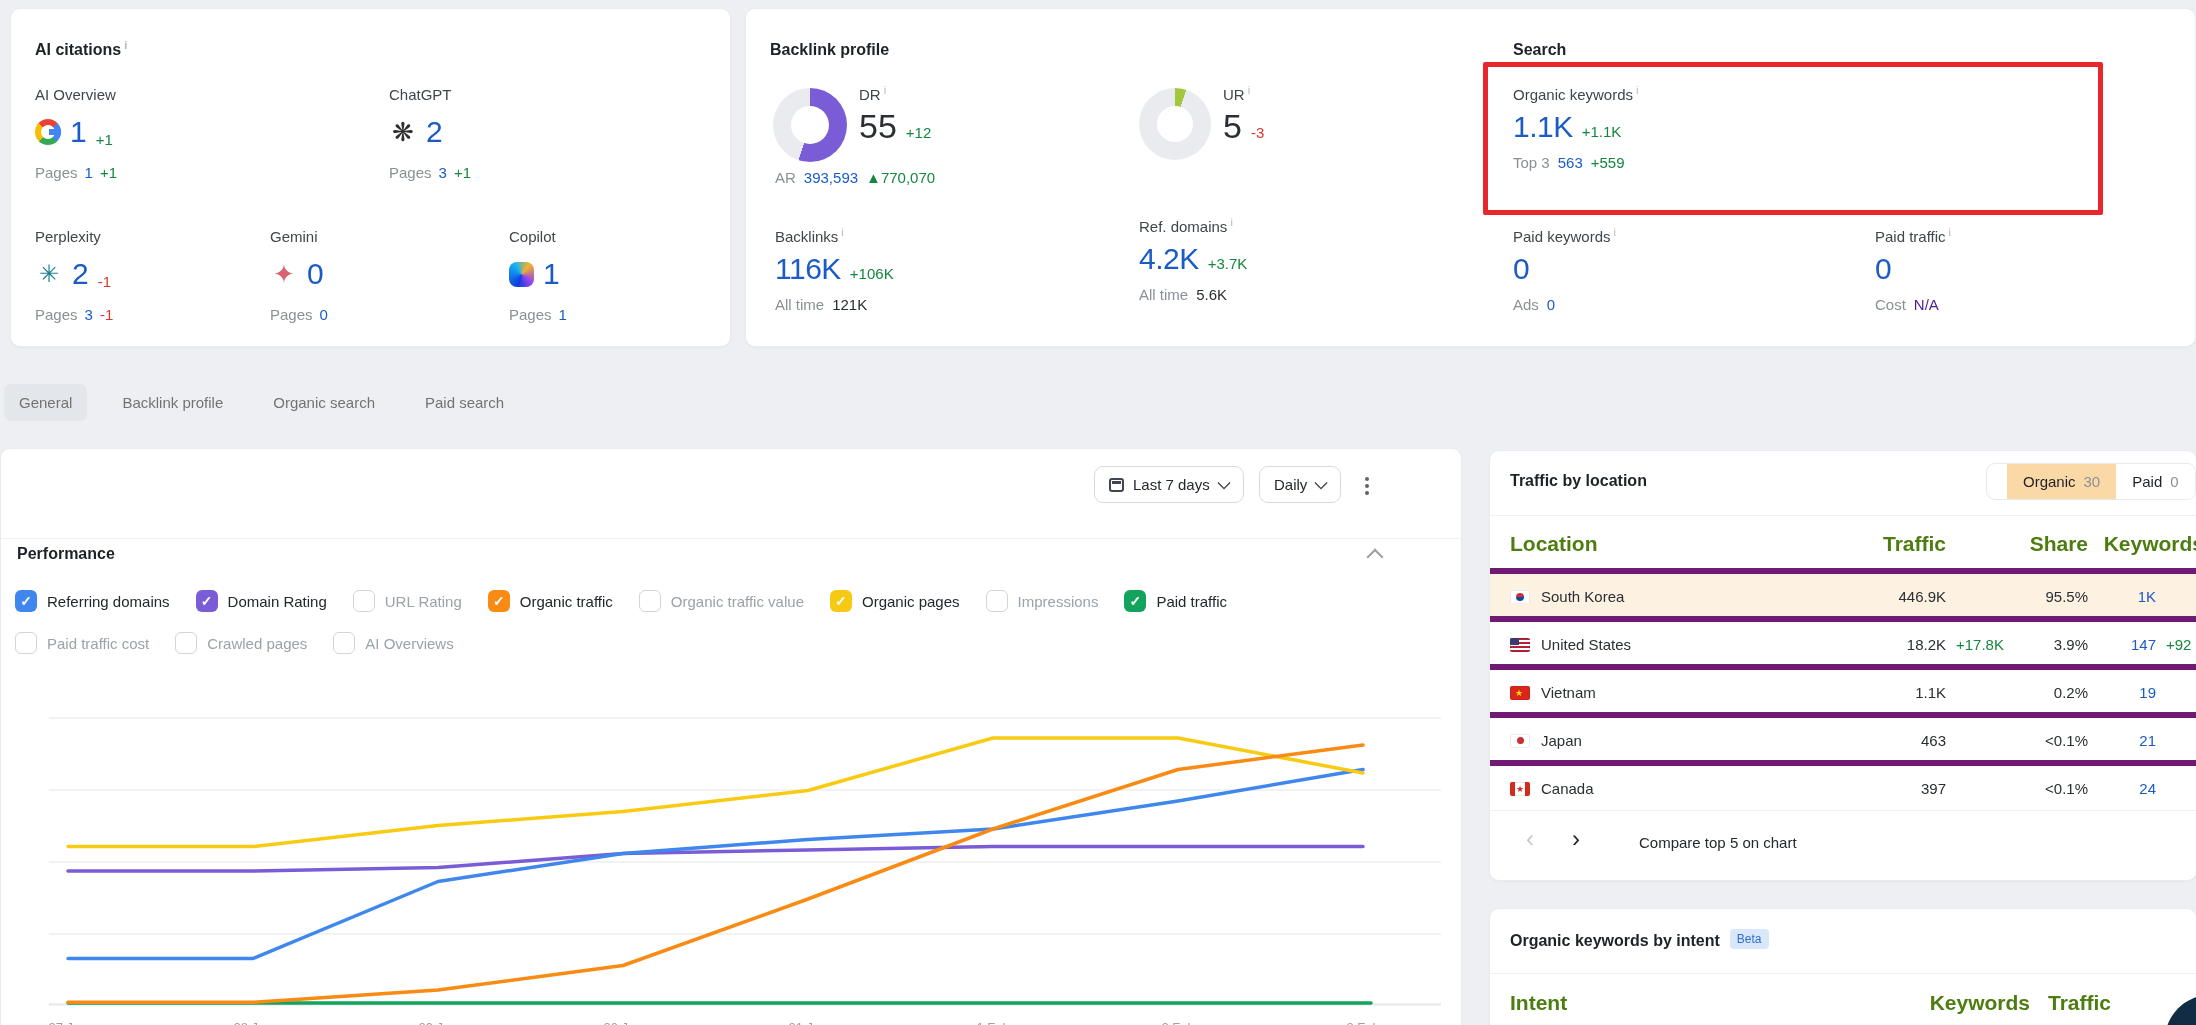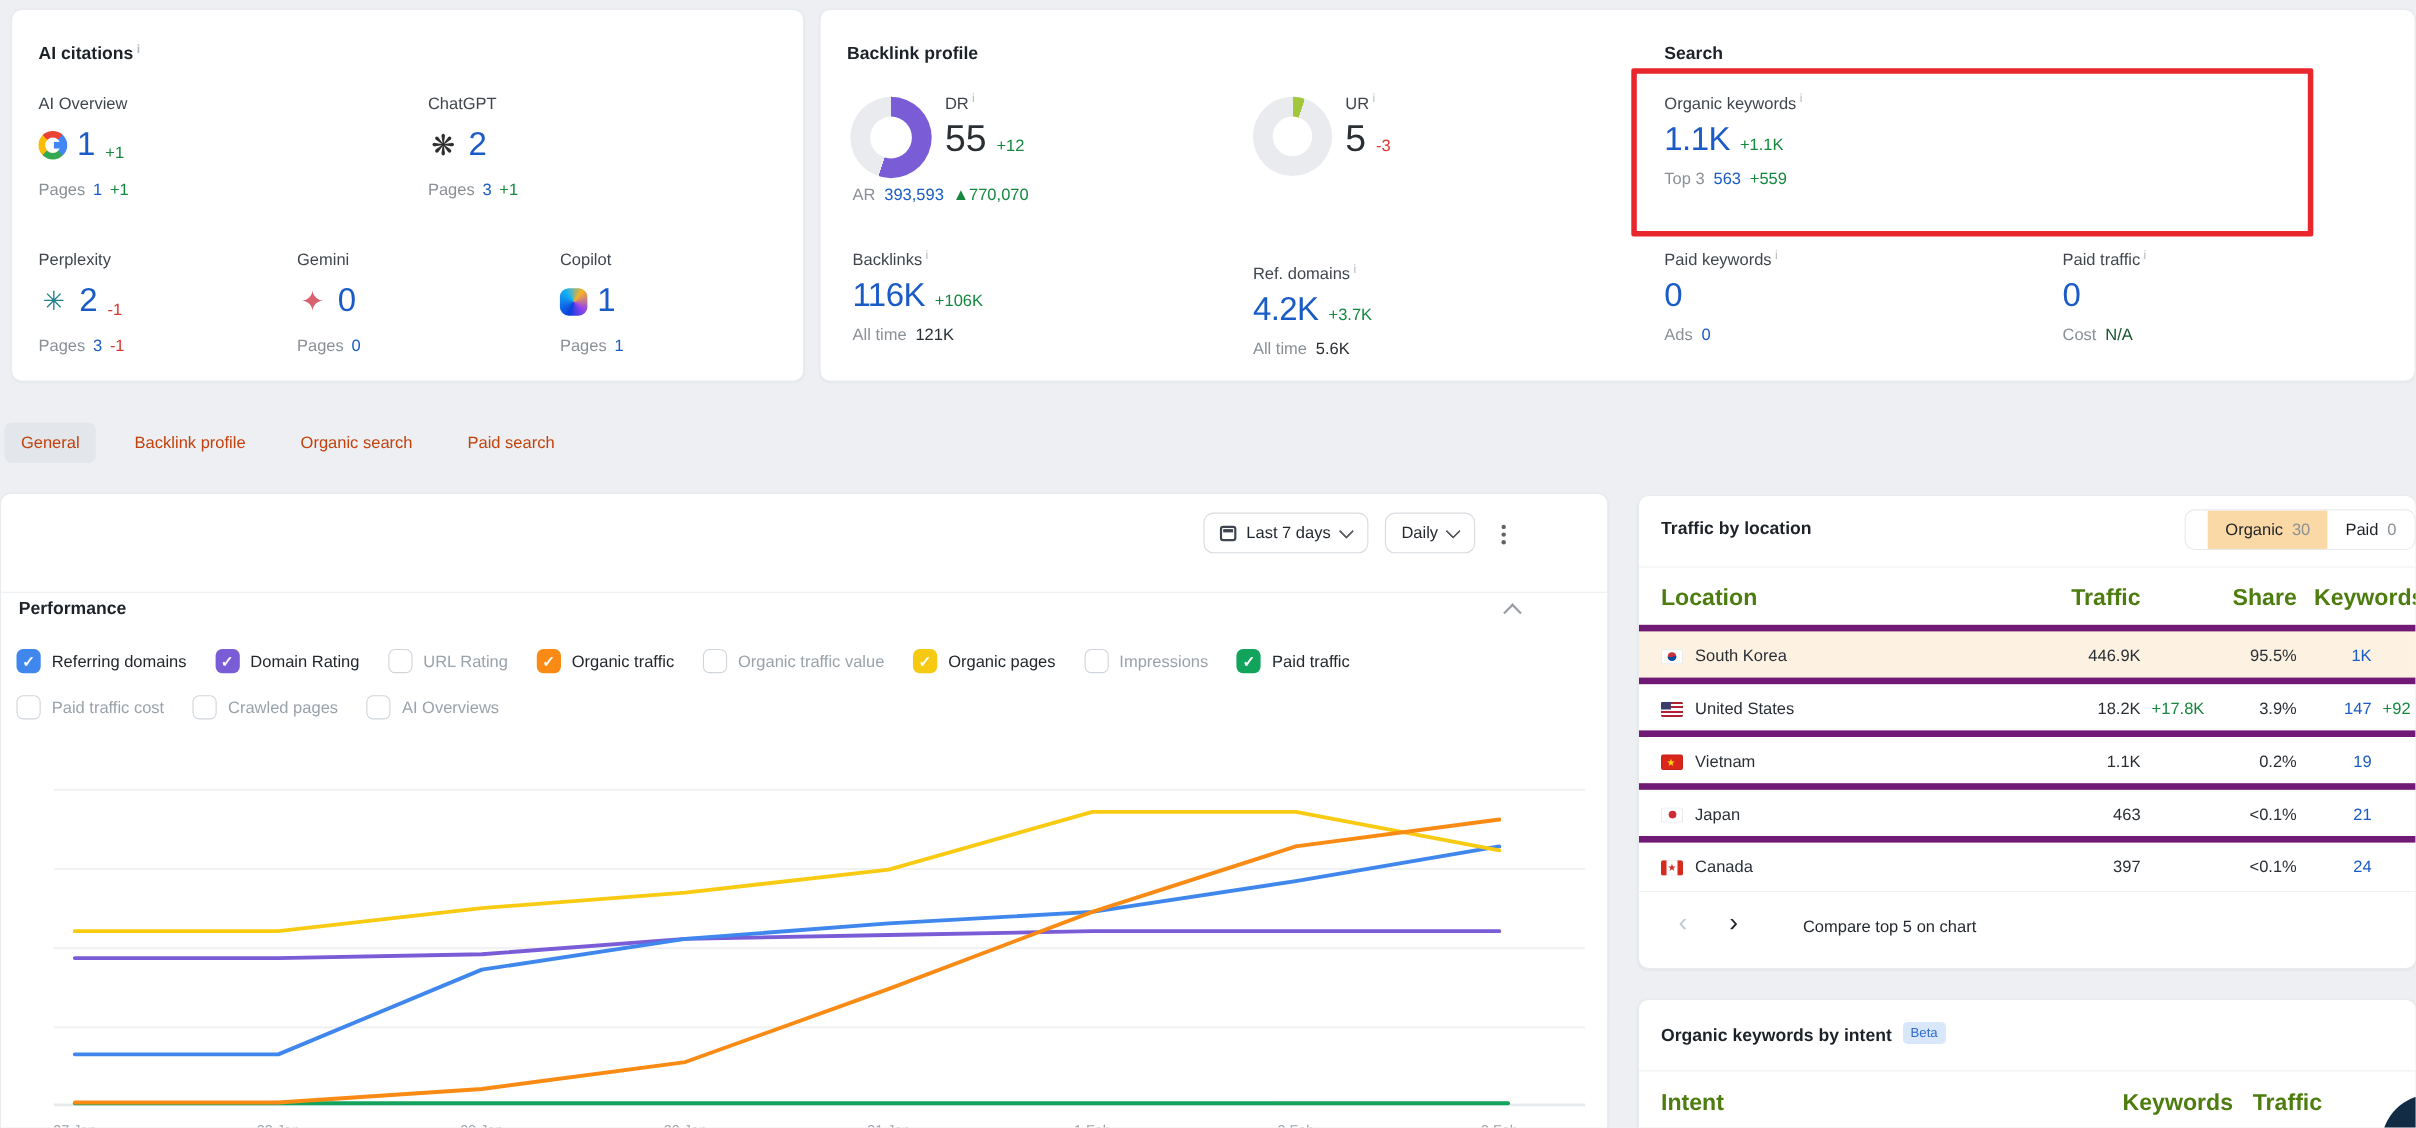--- a/index.html
+++ b/index.html
@@ -5,21 +5,21 @@
   html,body{margin:0;padding:0;}
   body{
     position:relative;width:2196px;height:1025px;overflow:hidden;
     background:#edeff2;font-family:"Liberation Sans",sans-serif;color:#1d2228;
     -webkit-font-smoothing:antialiased;
   }
   .card{position:absolute;background:#fff;border-radius:10px;border:1px solid #e9ecef;box-sizing:border-box;
         box-shadow:0 1px 2px rgba(16,24,40,.04);}
   .ctitle{position:absolute;font-size:16px;font-weight:bold;color:#1d2228;}
   .info{color:#b4bac0;font-size:11px;vertical-align:super;margin-left:3px;line-height:0;}
-  .blue{color:#1a5bc6;} .dark{color:#2a2f34;} .gray{color:#8a9096;} .muted{color:#14532d;}
+  .blue{color:#1a5bc6;} .dark{color:#2a2f34;} .gray{color:#8a9096;} .muted{color:#4c1d95;}
   .pos{color:#15873f;} .neg{color:#d7372f;}
 
   
   .metric-label{font-size:15px;color:#40464d;}
   .bigval{font-size:30px;color:#1a5bc6;letter-spacing:-.5px;}
   .valrow{display:flex;align-items:baseline;gap:9px;}
   .subline{font-size:15px;display:flex;gap:8px;align-items:baseline;}
 
   
   .ai-block{position:absolute;width:230px;}
@@ -43,21 +43,21 @@
   .donut{position:absolute;border-radius:50%;}
   .donut::after{content:"";position:absolute;inset:18px;background:#fff;border-radius:50%;}
   .hugeval{font-size:34px;color:#2a2f34;}
 
   
   .red-rect{position:absolute;left:1483px;top:62px;width:620px;height:153px;
     border:5px solid #e8262b;border-radius:2px;z-index:9;pointer-events:none;box-sizing:border-box;}
 
   
   .tabs{position:absolute;left:4px;top:384px;display:flex;gap:20px;align-items:center;}
-  .tab{font-size:15px;color:#c2410c;padding:10px 15px;border-radius:7px;cursor:pointer;white-space:nowrap;}
+  .tab{font-size:15px;color:#737373;padding:10px 15px;border-radius:7px;cursor:pointer;white-space:nowrap;}
   .tab.active{background:#e3e6ea;}
 
   
   .segmented{position:absolute;left:16px;top:17px;display:flex;border:1px solid #d7dbe0;border-radius:9px;overflow:hidden;background:#fff;}
   .seg{display:flex;align-items:center;font-size:15px;color:#24292f;padding:9px 16px;border-left:1px solid #d7dbe0;cursor:pointer;}
   .seg:first-child{border-left:none;}
   .seg.active{background:#fbd9a6;}
   .chev{width:8px;height:8px;border-right:2px solid #565b61;border-bottom:2px solid #565b61;
         transform:rotate(45deg);margin-left:9px;margin-top:-4px;border-radius:1px;display:inline-block;}
   .btn{position:absolute;display:flex;align-items:center;font-size:15px;color:#24292f;
@@ -216,21 +216,21 @@
     <div class="valrow" style="margin-top:7px;">
       <span class="bigval">116K</span>
       <span class="pos" style="font-size:15px;">+106K</span>
     </div>
     <div class="subline" style="margin-top:10px;">
       <span class="gray">All time</span>
       <span class="dark">121K</span>
     </div>
   </div>
 
-  <div style="position:absolute;left:393px;top:232px;">
+  <div style="position:absolute;left:393px;top:209px;">
     <div class="metric-label"><span>Ref. domains</span><span class="info">i</span></div>
     <div class="valrow" style="margin-top:7px;justify-content:space-between;">
       <span class="bigval">4.2K</span>
       <span class="pos" style="font-size:15px;">+3.7K</span>
     </div>
     <div class="subline" style="margin-top:10px;">
       <span class="gray">All time</span>
       <span class="dark">5.6K</span>
     </div>
   </div>

